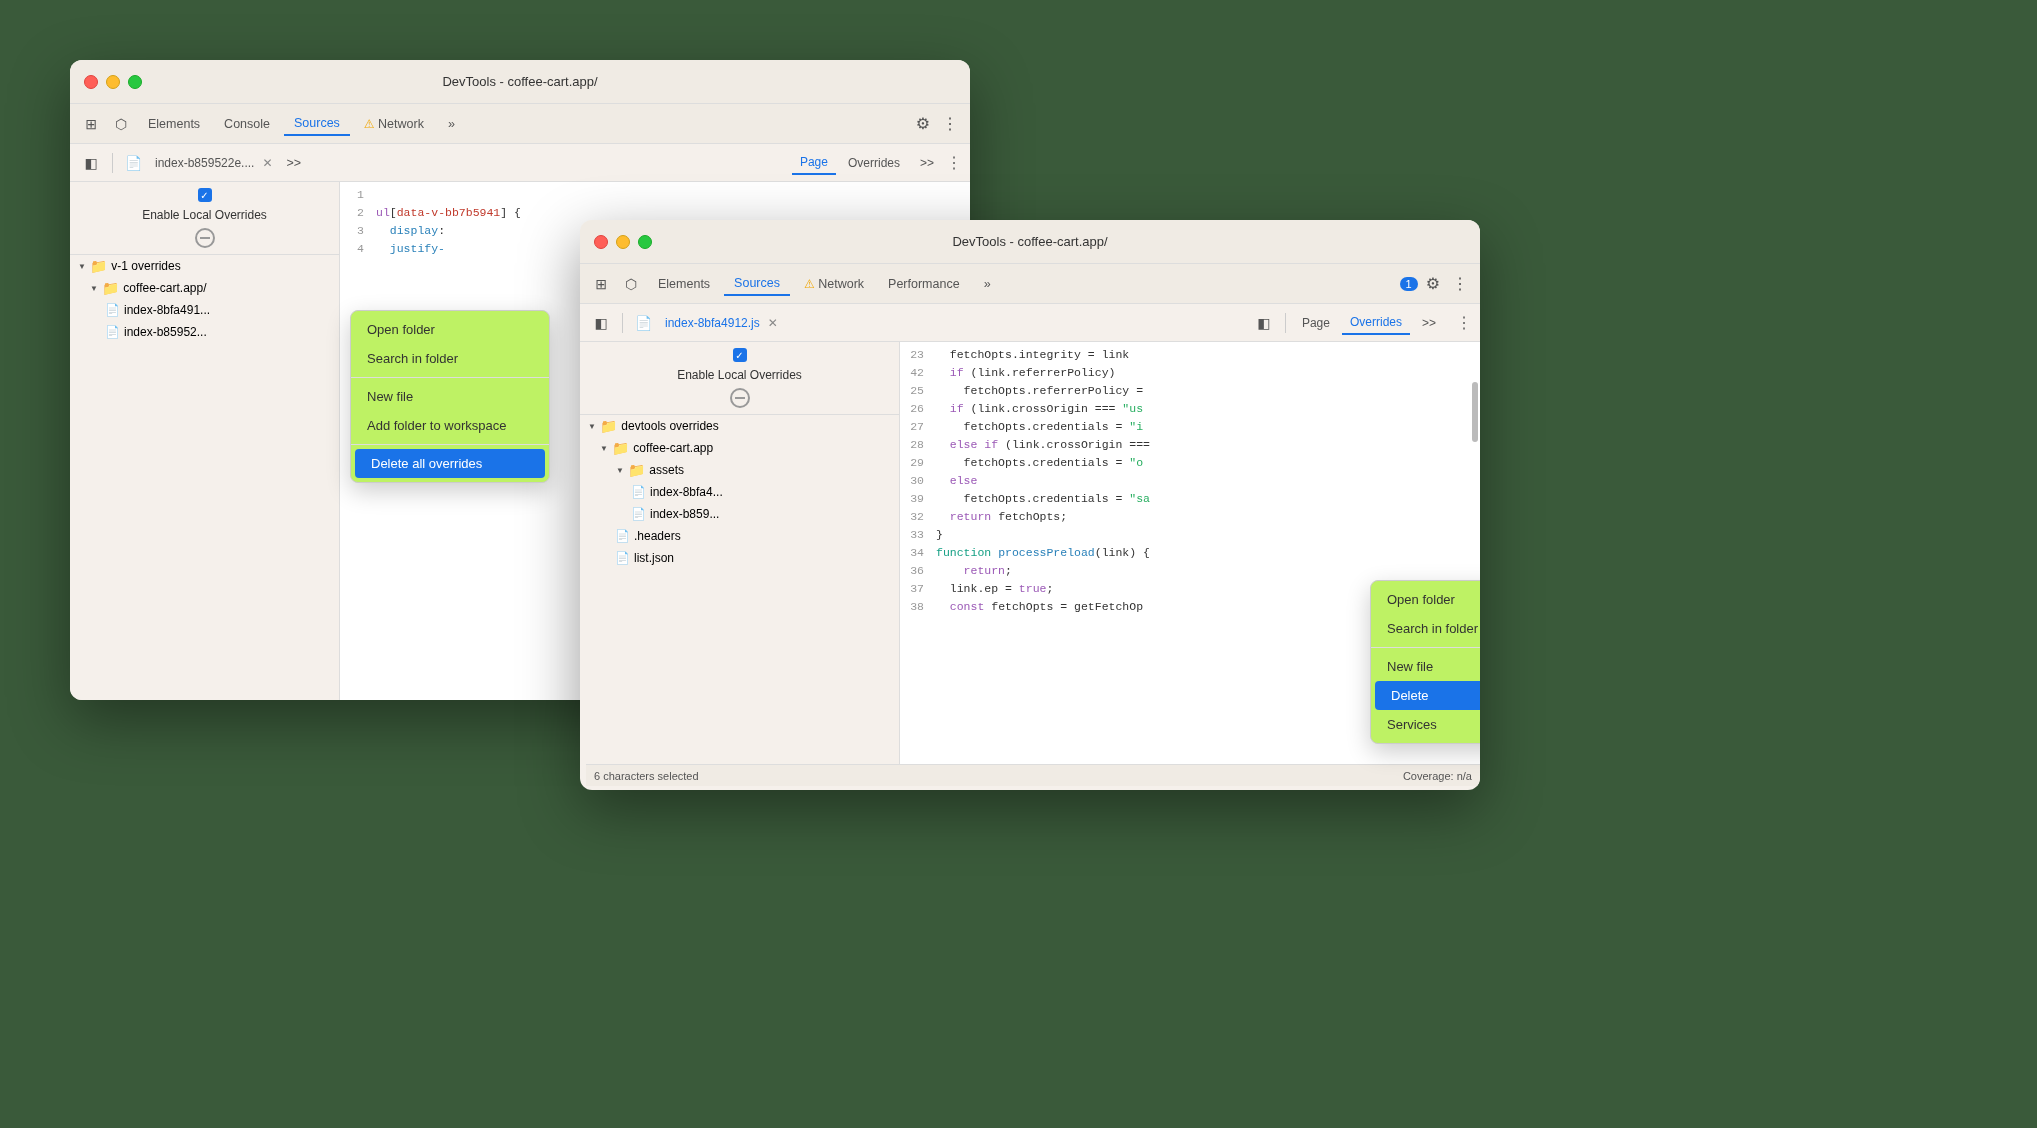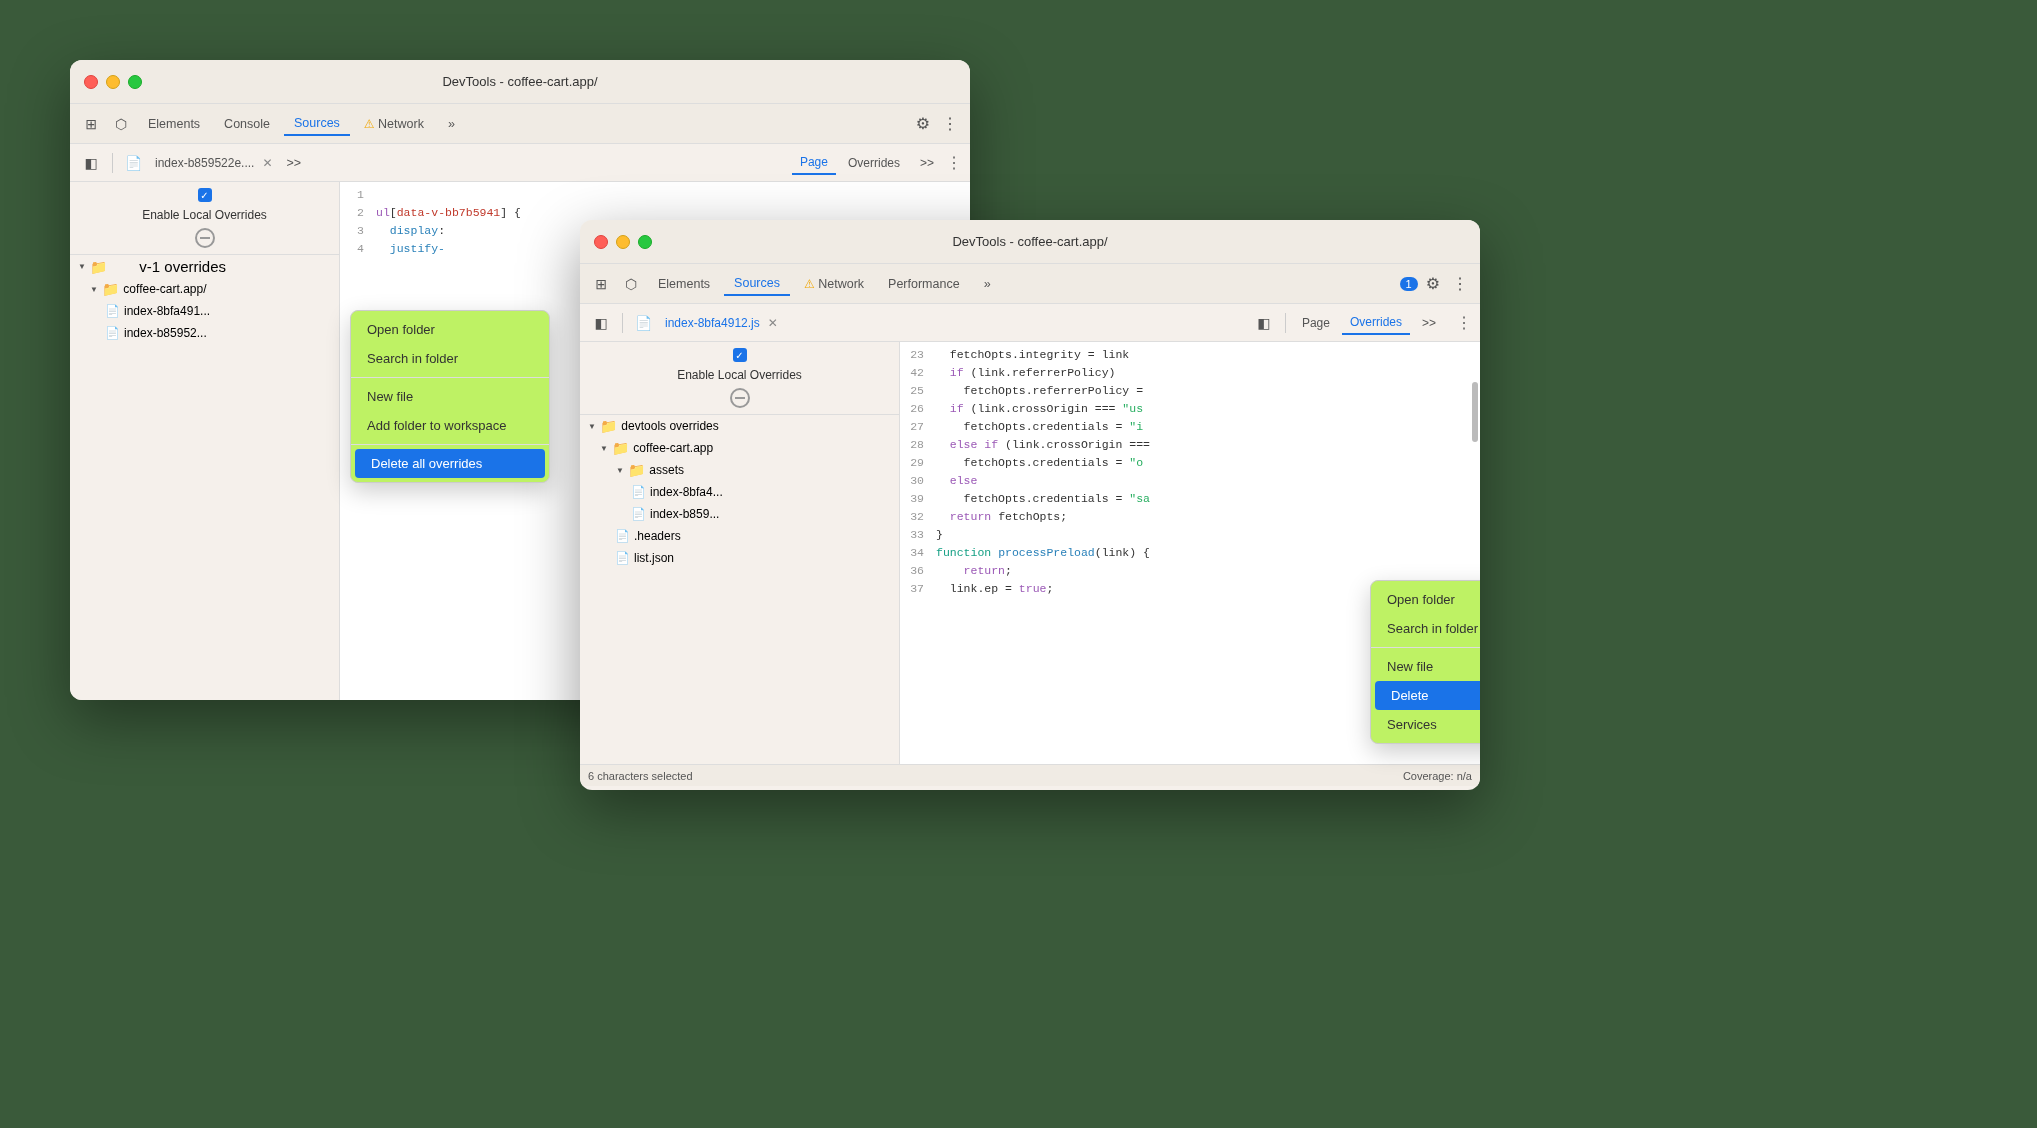--- a/index.html
+++ b/index.html
@@ -279,20 +279,21 @@
     .status-bar {
       height: 22px;
       background: #f0ebe4;
       border-top: 1px solid #ddd;
       display: flex;
       align-items: center;
       padding: 0 8px;
       font-size: 11px;
       color: #555;
       justify-content: space-between;
+      margin-left: 6px;
     }
 
     
     .context-menu {
       position: absolute;
       background: #bef264;
       border: 1px solid #ccc;
       border-radius: 8px;
       box-shadow: 0 8px 24px rgba(0,0,0,0.2);
       min-width: 200px;
@@ -418,21 +419,21 @@
     <div class="sidebar">
       <div class="enable-overrides-row">
         <div class="checkbox-blue"></div>
         <span class="enable-label">Enable Local Overrides</span>
         <div class="no-entry-icon"></div>
       </div>
 
       <div class="tree-item">
         <span class="triangle">▼</span>
         <span class="folder-icon">📁</span>
-        <span style="font-size:15px;margin-left:28px;">v-1 overrides</span>
+        <span style="font-size:12px;">v-1 overrides</span>
       </div>
 
       <div class="tree-item indent-1">
         <span class="triangle">▼</span>
         <span class="folder-icon" style="color:#e67e22;">📁</span>
         <span style="font-size:12px;">coffee-cart.app/</span>
       </div>
 
       <div class="tree-item indent-2">
         <span class="file-icon purple">📄</span>
@@ -620,20 +621,24 @@
           <span class="line-content"><span class="kw-teal">function</span> <span class="kw-blue">processPreload</span>(link) {</span>
         </div>
         <div class="code-line">
           <span class="line-num">36</span>
           <span class="line-content">    <span class="kw-purple">return</span>;</span>
         </div>
         <div class="code-line">
           <span class="line-num">37</span>
           <span class="line-content">  link.ep = <span class="kw-purple">true</span>;</span>
         </div>
+        <div class="code-line">
+          <span class="line-num">38</span>
+          <span class="line-content">  <span class="kw-purple">const</span> fetchOpts = getFetchOp</span>
+        </div>
       </div>
       <div class="scroll-indicator"></div>
     </div>
   </div>
 
   <div class="status-bar">
     <span>6 characters selected</span>
     <span>Coverage: n/a</span>
   </div>
 

